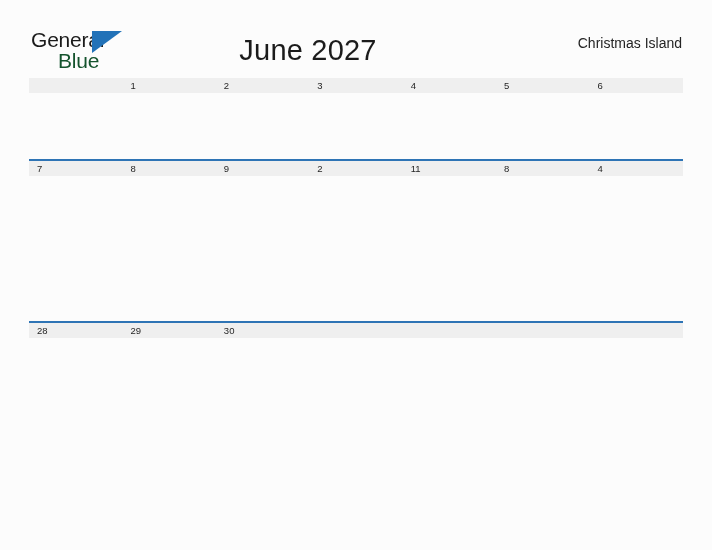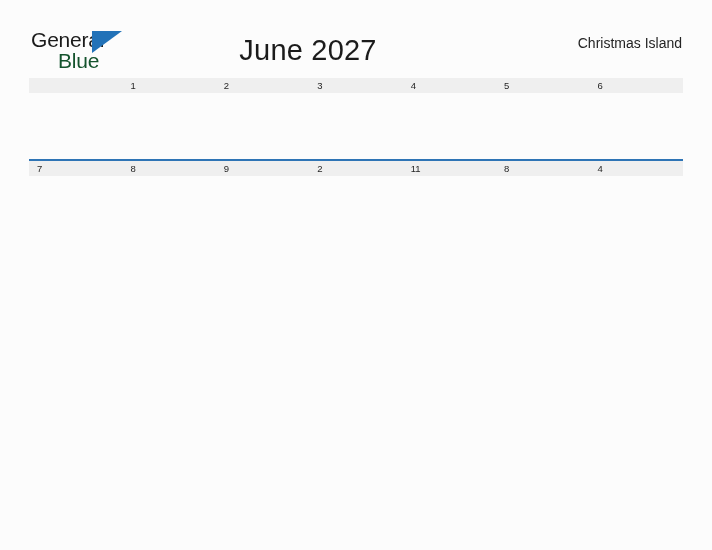--- a/index.html
+++ b/index.html
@@ -199,16 +199,28 @@
         <div class="cal-cell">4</div>
       </div>
       <div class="week-body"></div>
     </div>
 
     <div class="week">
       <div class="week-body"></div>
     </div>
 
 
+    <div class="week">
+      <div class="week-dates">
+        <div class="cal-cell">28</div>
+        <div class="cal-cell">29</div>
+        <div class="cal-cell">30</div>
+        <div class="cal-cell"></div>
+        <div class="cal-cell"></div>
+        <div class="cal-cell"></div>
+        <div class="cal-cell"></div>
+      </div>
+      <div class="week-body"></div>
+    </div>
 
   </div>
 
 </div>
 
 </body></html>

